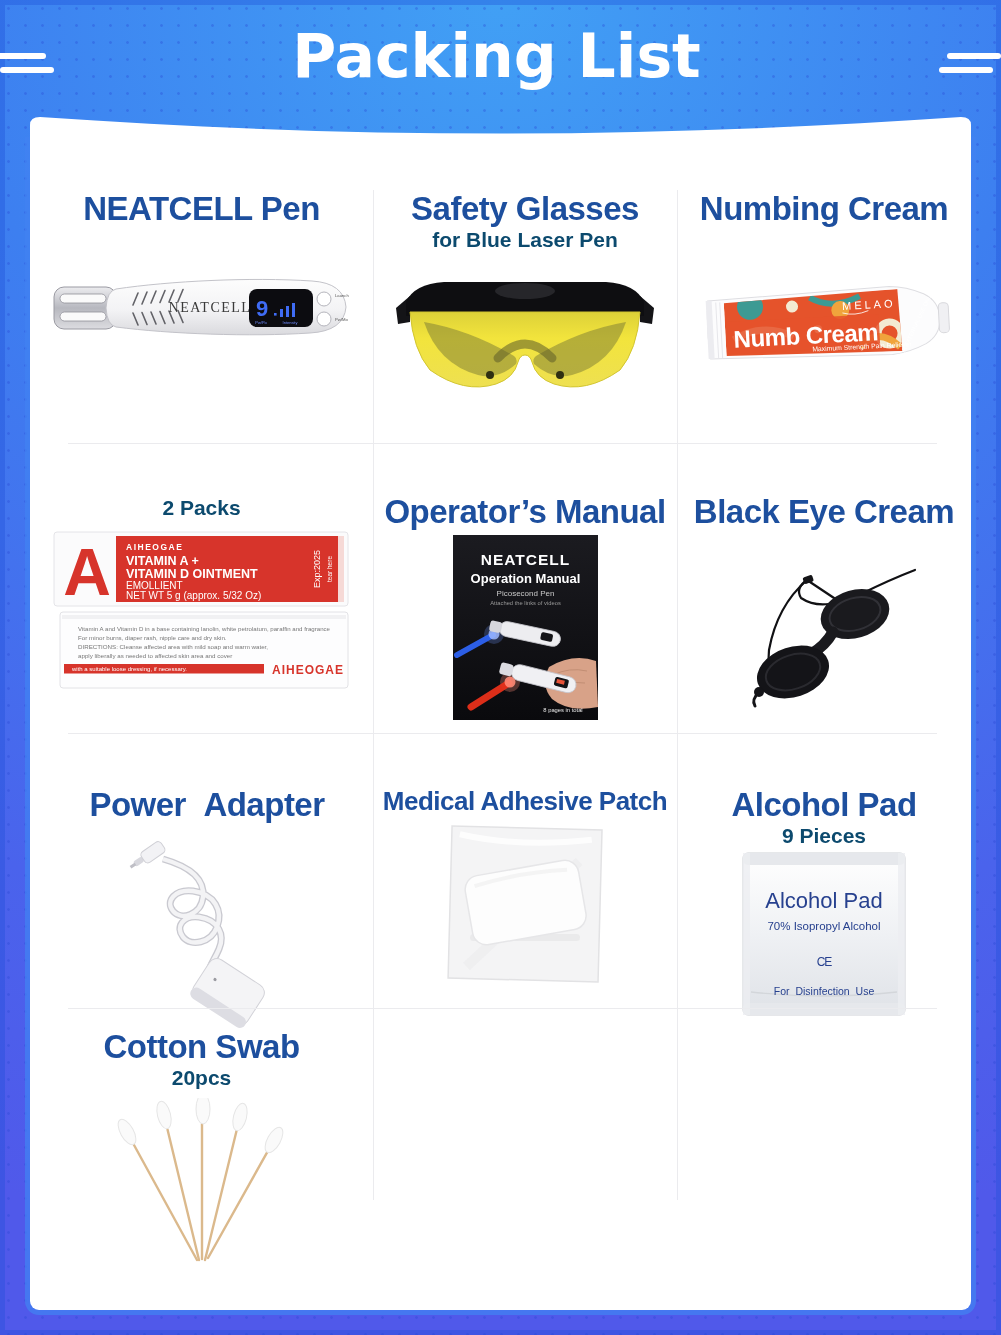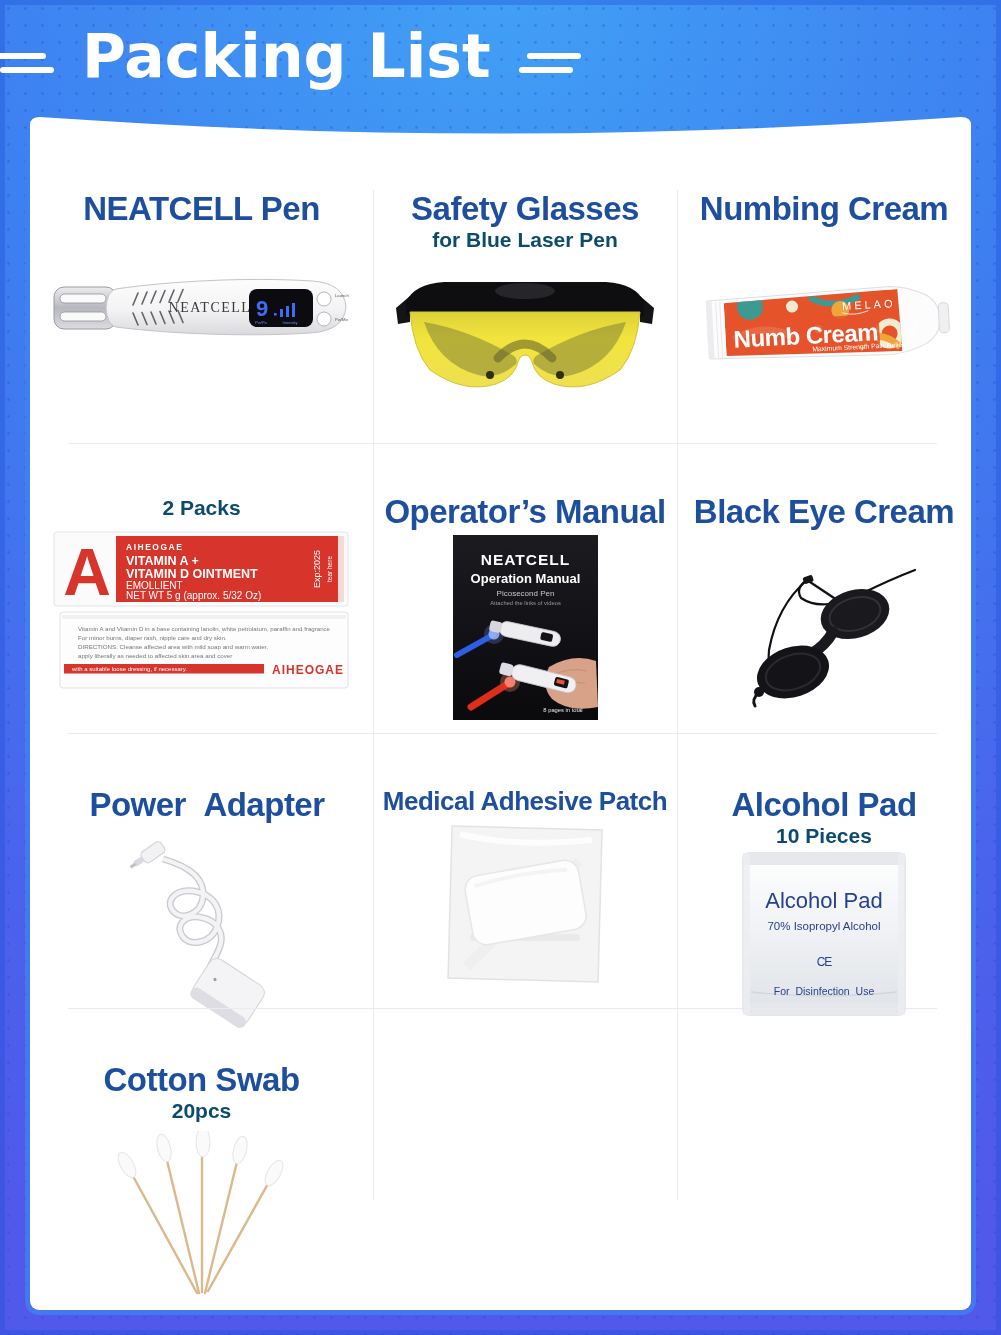--- a/index.html
+++ b/index.html
@@ -7,21 +7,21 @@
     position:relative;width:1001px;height:1335px;overflow:hidden;
     font-family:"Liberation Sans",sans-serif;
     background:
       radial-gradient(circle, rgba(40,70,210,.32) 1.3px, transparent 1.5px),
       radial-gradient(145% 95% at 50% 0%, #41a0f5 0%, #3d7ff0 38%, #4a63ec 76%, #5059ea 100%);
     background-size:17px 17px, 100% 100%;
     box-shadow:inset 0 0 0 5px rgba(28,76,214,.35);
   }
   
   header{position:absolute;top:0;left:0;width:100%;height:112px;
-    display:flex;align-items:center;justify-content:flex-start;gap:28px;}
+    display:flex;align-items:center;justify-content:space-between;gap:28px;}
   h1{margin:0;color:#fff;font-family:"DejaVu Sans",sans-serif;font-weight:bold;
     font-size:60px;letter-spacing:0;}
   .deco{display:flex;flex-direction:column;gap:8px;margin-top:14px;}
   .deco i{display:block;width:54px;height:6px;border-radius:3px;background:#fff;}
   .deco-l i:first-child{margin-left:-8px;}
   .deco-r i:first-child{margin-left:8px;}
   
   .panel{
     position:absolute;left:30px;top:142px;width:941px;height:1168px;background:#fff;
     border-radius:0 0 9px 9px;
@@ -30,21 +30,21 @@
     grid-template-rows:301px 290px 275px 302px;
   }
   .curve{position:absolute;left:30px;top:112px;display:block;}
   .vline,.hline{position:absolute;background:#ebebee;z-index:3;}
   .vline{width:1px;top:48px;height:1010px;}
   .v1{left:343px}.v2{left:647px}
   .hline{height:1px;left:38px;right:34px;}
   .h1{top:301px}.h2{top:591px}.h3{top:866px}
   
   .cell{display:flex;flex-direction:column;align-items:center;overflow:visible;}
-  .row1{padding-top:50px}.row2{padding-top:52px}.row3{padding-top:55px}.row4{padding-top:55px}
+  .row1{padding-top:50px}.row2{padding-top:52px}.row3{padding-top:55px}.row4{padding-top:22px}
   .cell h2{margin:0;font-size:33px;line-height:1.05;font-weight:bold;color:#1d4f9e;
     letter-spacing:-.5px;text-align:right;}
   .cell h2.small-title{font-size:26px;}
   .cell h2.wide-gap{word-spacing:10px;margin-left:11px;}
   .sub{font-size:21px;font-weight:bold;color:#0c4a6e;margin-top:1px;text-align:center;}
   .art{display:flex;justify-content:center;}
   .m-pen{margin-top:36px}.m-glasses{margin-top:6px}.m-tube{margin-top:40px}
   .m-repair{margin-top:8px}.m-manual{margin-top:5px}.m-mask{margin-top:24px}
   .m-adapter{margin-top:0}.m-patch{margin-top:5px}.m-alcohol{margin-top:2px}
   .m-swab{margin-top:8px}
@@ -314,21 +314,21 @@
           <g transform="rotate(-10 85 82)">
             <rect x="30" y="48" width="115" height="70" rx="14" fill="#fdfdfd" stroke="#e6e6e8" stroke-width="1.5"></rect>
             <path d="M40 58 Q85 52 134 58" stroke="#f4f4f4" stroke-width="4" fill="none"></path>
           </g>
         </svg>
       </div>
     </section>
 
     <section class="cell row3">
       <h2>Alcohol Pad</h2>
-      <div class="sub">10 Pieces</div>
+      <div class="sub">9 Pieces</div>
       <div class="art m-alcohol">
         <svg width="170" height="168" viewBox="0 0 170 168">
           <defs>
             <linearGradient id="sg" x1="0" y1="0" x2="0" y2="1">
               <stop offset="0" stop-color="#ffffff"></stop>
                 <stop offset=".5" stop-color="#eff1f4"></stop>
                 <stop offset="1" stop-color="#dfe2e7"></stop>
             </linearGradient>
           </defs>
           <rect x="4" y="3" width="162" height="162" rx="5" fill="url(#sg)" stroke="#cdd0d5"></rect>

